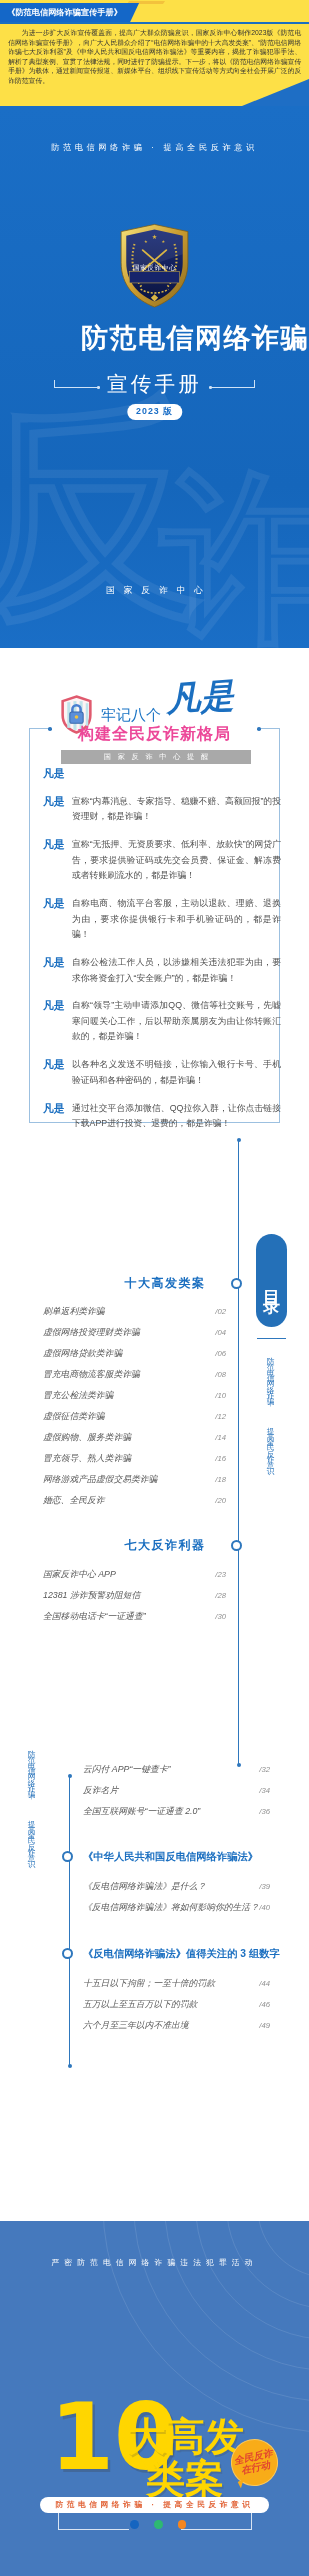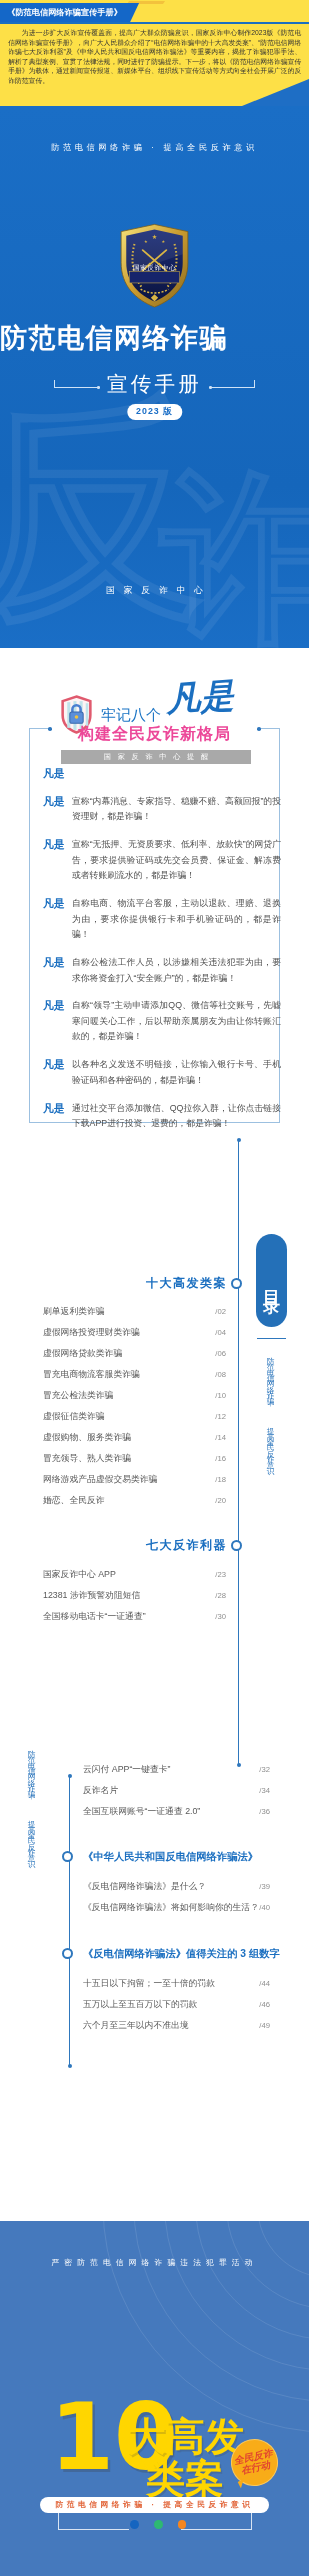--- a/index.html
+++ b/index.html
@@ -26,21 +26,21 @@
   .sec-cover{position:absolute;top:106px;left:0;width:309px;height:542px;
              background:linear-gradient(180deg,#1a6ec6 0%,#1566bb 70%,#1a6ec6 100%);overflow:hidden;color:#fff;}
   .cov-wm{position:absolute;font-weight:bold;color:transparent;
           -webkit-text-stroke:1px rgba(255,255,255,0.07);font-family:"Liberation Sans",sans-serif;}
   .cov-wm1{font-size:237px;left:-31px;top:247px;}
   .cov-wm2{font-size:185px;right:-36px;top:330px;}
   .cov-tagline{position:absolute;top:36px;width:309px;text-align:center;font-size:8.2px;letter-spacing:3.6px;}
   .cov-emblem{position:absolute;top:117px;left:116px;width:77px;height:86px;}
   .cov-emblem-label{position:absolute;top:158px;left:116px;width:77px;text-align:center;
           font-size:6.7px;color:#fff;letter-spacing:0.5px;}
-  .cov-title{position:absolute;top:214px;width:309px;text-align:left;font-size:27px;font-weight:bold;letter-spacing:1.5px;}
+  .cov-title{position:absolute;top:214px;width:309px;text-align:right;font-size:27px;font-weight:bold;letter-spacing:1.5px;}
   .cov-subrow{position:absolute;top:264px;width:309px;display:flex;align-items:center;justify-content:center;gap:8.2px;}
   .cov-subline{width:44px;height:7.2px;border-bottom:0.5px solid #cfe3f7;position:relative;}
   .cov-subline.l{border-left:0.5px solid #cfe3f7;}
   .cov-subline.r{border-right:0.5px solid #cfe3f7;}
   .cov-subline .dot{position:absolute;bottom:-1.5px;width:2.6px;height:2.6px;border-radius:50%;background:#cfe3f7;}
   .cov-subline.l .dot{right:-1px;} .cov-subline.r .dot{left:-1px;}
   .cov-subtitle{font-size:20.6px;letter-spacing:3.1px;}
   .cov-badge{position:absolute;top:298px;left:50%;transform:translateX(-50%);background:#fff;color:#1a6ec6;
              font-size:8.8px;font-weight:bold;border-radius:515px;padding:2.1px 9.3px;letter-spacing:1px;}
   .cov-org{position:absolute;top:479px;width:309px;text-align:center;font-size:8.8px;letter-spacing:8.8px;text-indent:8.8px;}
@@ -66,22 +66,22 @@
   .fs-label{flex:0 0 29px;font-size:10.8px;font-weight:bold;color:#1b6fc0;line-height:15.5px;}
   .fs-text{flex:1;font-size:8.8px;line-height:15.5px;color:#4f4f4f;text-align:justify;}
 
   
   .sec-toc{position:absolute;top:1133px;left:0;width:309px;height:1087px;background:#fff;}
   .rail{position:absolute;width:1px;background:#2e77bd;}
   .rail .rdot{position:absolute;left:-1.5px;width:4.1px;height:4.1px;border-radius:50%;background:#2e77bd;}
   .rail .rdot.t{top:-2.1px;} .rail .rdot.b{bottom:-2.1px;}
   .ring{position:absolute;width:7.2px;height:7.2px;border:2.1px solid #2e77bd;border-radius:50%;background:#fff;}
   .toc-h{position:absolute;font-size:12px;font-weight:bold;color:#1b6fc0;letter-spacing:1.5px;}
-  .toc-h.rt{width:124px;text-align:right;}
-  .toc-rows{position:absolute;display:flex;flex-direction:column;}
+  .toc-h.rt{width:124px;text-align:center;}
+  .toc-rows{position:absolute;display:flex;flex-direction:column;font-style:italic;}
   .toc-row{display:flex;height:21px;align-items:center;}
   .toc-label{flex:1;font-size:8.8px;color:#595959;}
   .toc-page{font-size:7.7px;color:#8f8f8f;}
   .toc-pill{position:absolute;left:256px;top:101px;width:31px;height:93px;background:#2470b8;border-radius:15.5px;
             display:flex;align-items:center;justify-content:center;}
   .toc-pill-txt{writing-mode:vertical-rl;color:#fff;font-size:17px;letter-spacing:8.2px;
             font-family:"Liberation Serif",serif;font-weight:bold;padding-top:7.2px;}
   .toc-pill-rule{position:absolute;left:257px;top:205px;width:29px;height:1px;background:#2e77bd;}
   .vside{position:absolute;writing-mode:vertical-rl;font-size:7.7px;letter-spacing:5.7px;color:#2e77bd;}
   .toc-h.law{font-size:10.3px;letter-spacing:0;}

